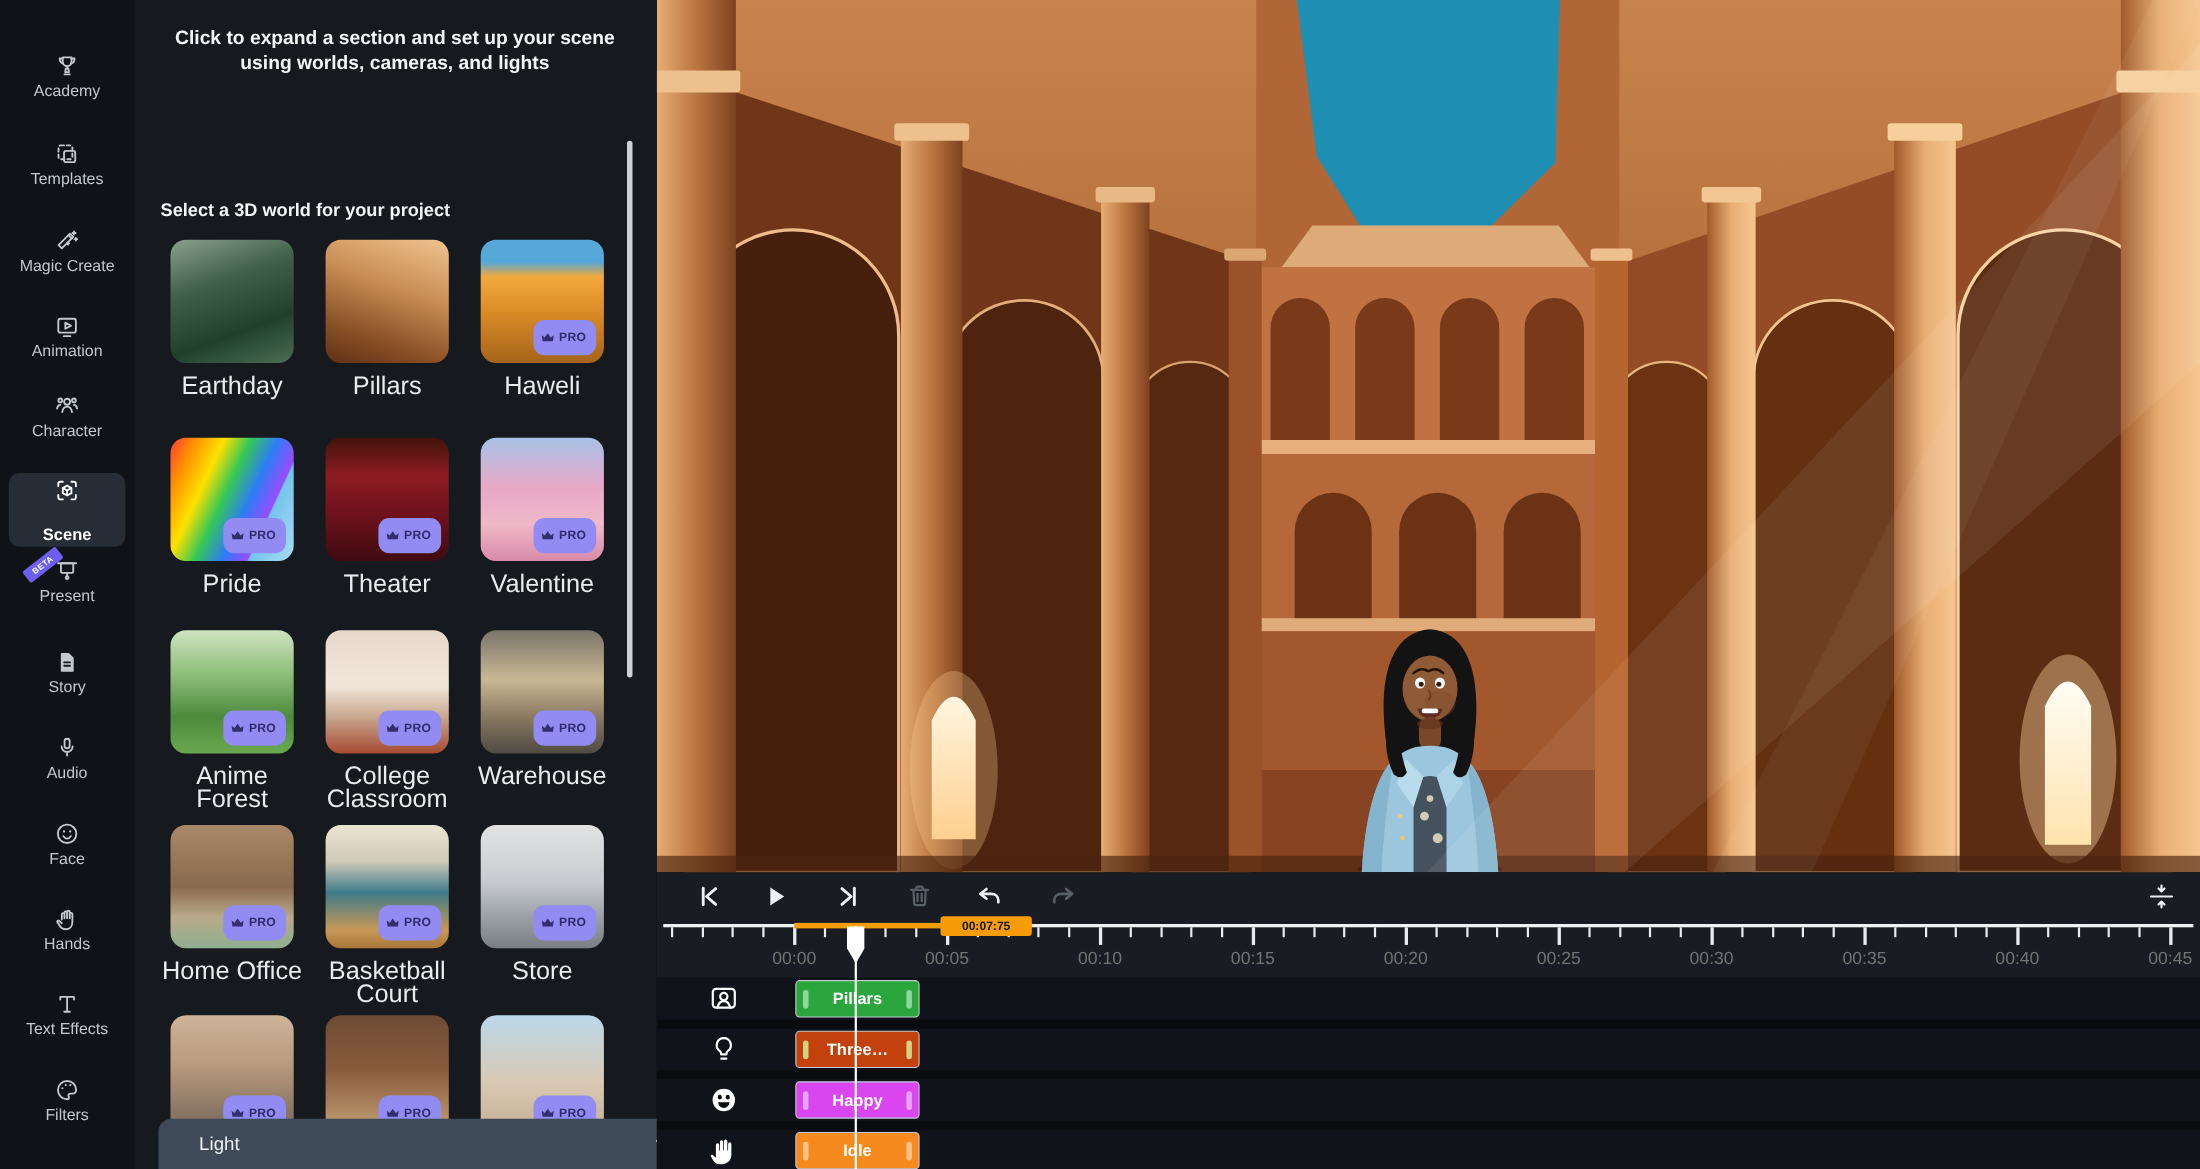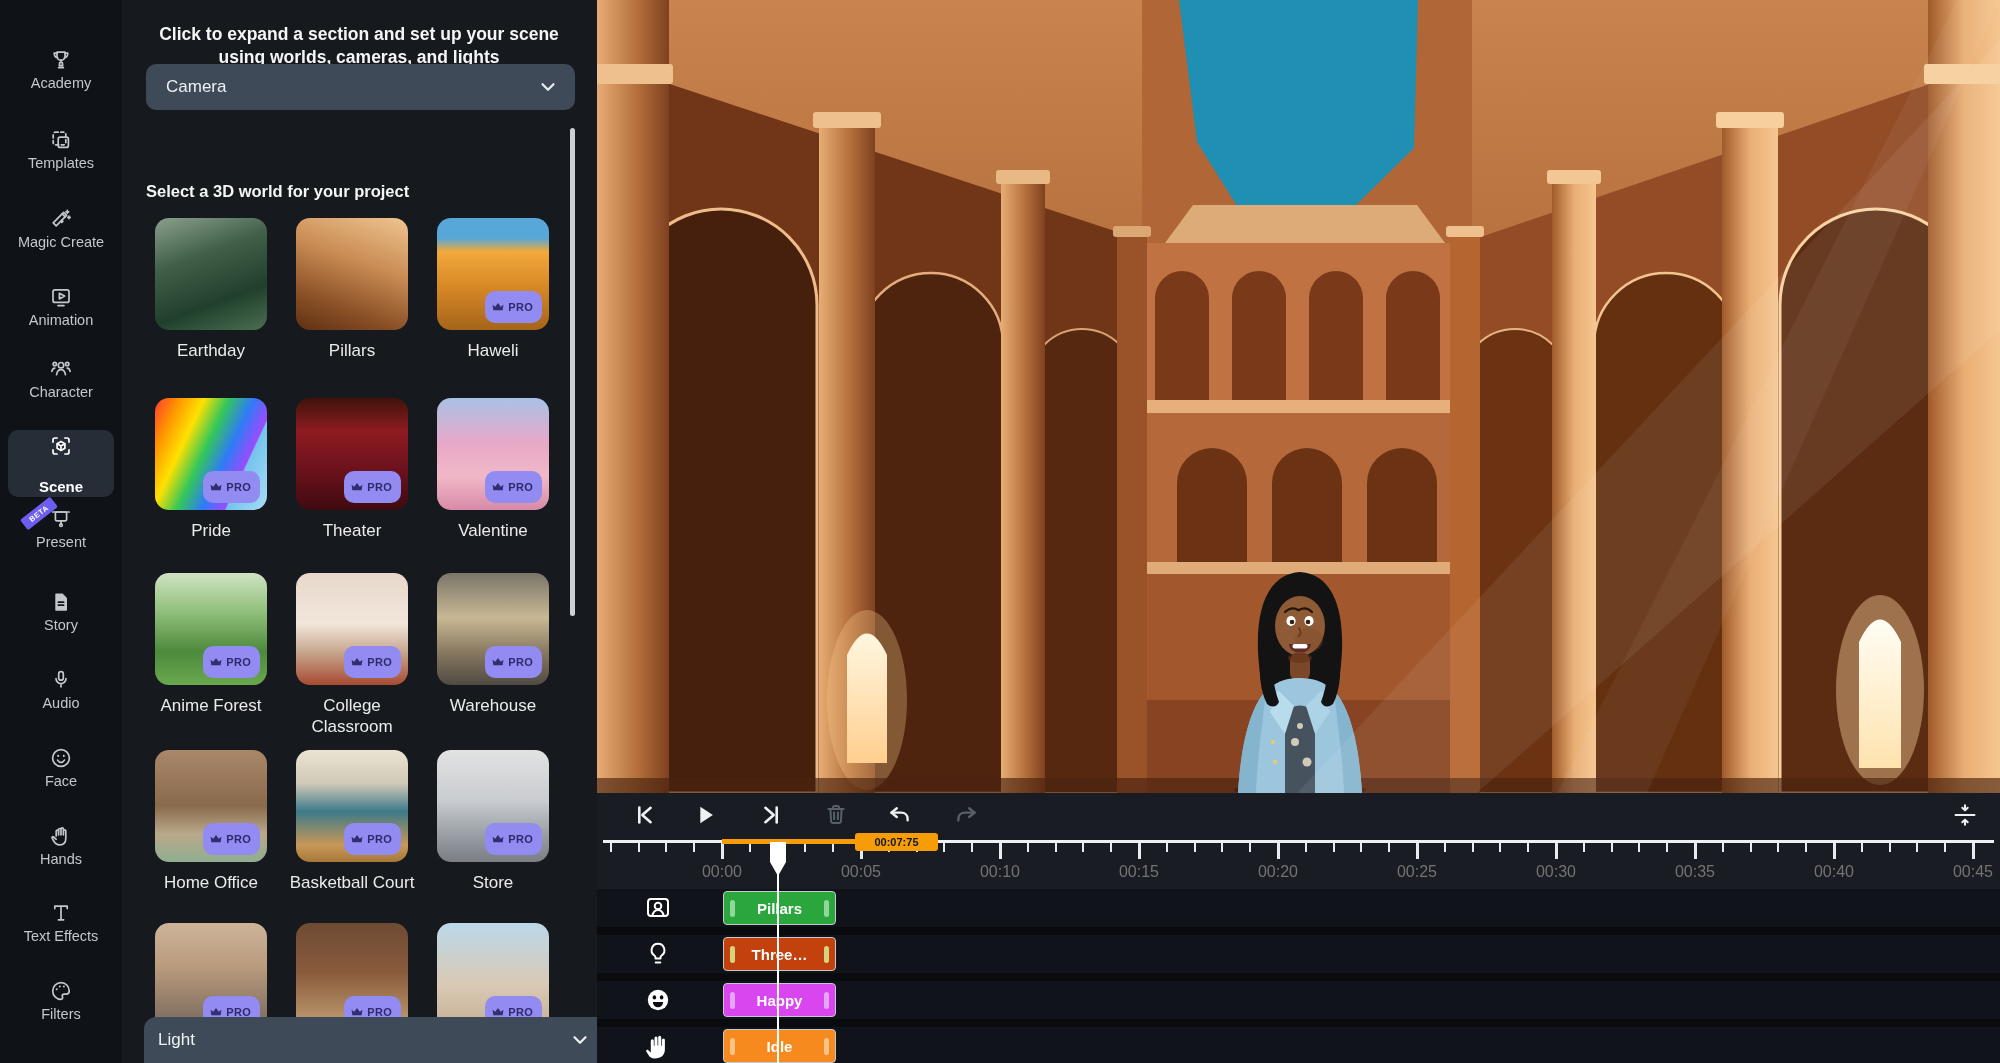--- a/index.html
+++ b/index.html
@@ -27,23 +27,23 @@
   .chev{width:22px;height:22px;flex:none;}
   .chev.up{transform:rotate(180deg);}
   .world-heading{position:absolute;left:24px;top:182px;font-size:16.5px;font-weight:bold;color:#f3f5f7;}
   #world-grid{position:absolute;left:0;top:0;width:475px;height:1063px;}
   .world-item{position:absolute;width:112px;}
   .thumb{width:112px;height:112px;border-radius:14px;position:relative;cursor:pointer;overflow:hidden;}
   .pro{position:absolute;right:7px;bottom:7px;height:32px;display:flex;align-items:center;gap:4px;
        background:#918bf2;border-radius:10px;padding:0 9px 0 7px;}
   .pro span{font-size:11px;font-weight:bold;color:#2f2a6a;letter-spacing:.3px;}
   .wlabel{position:relative;left:-8px;width:128px;margin-top:10px;text-align:center;
-          font-size:17px;line-height:21px;color:#e9ebed;}
+          font-size:23px;line-height:21px;color:#e9ebed;}
   .light-bar{position:absolute;left:22px;top:1017px;width:433px;height:46px;background:#3e4a57;
-             border-radius:12px 12px 0 0;display:flex;align-items:center;padding:0 18px 0 14px;z-index:5;cursor:pointer;}
+             border-radius:12px 12px 0 0;display:flex;align-items:center;padding:0 18px 0 37px;z-index:5;cursor:pointer;}
   #panel-scrollbar{position:absolute;left:448px;top:128px;width:5px;height:488px;border-radius:3px;
                    background:#ccd1d6;z-index:6;}
   
   #viewport{position:absolute;left:597px;top:0;width:1403px;height:793px;}
   #viewport svg{display:block;}
   
   #timeline{position:absolute;left:597px;top:793px;width:1403px;height:270px;}
   #tl-top{position:absolute;left:0;top:0;width:1403px;height:96px;background:#191c22;}
   #tl-bottom{position:absolute;left:0;top:96px;width:1403px;height:174px;background:#090b0e;}
   .tlbtn{position:absolute;top:5px;width:34px;height:34px;display:flex;align-items:center;justify-content:center;
@@ -357,26 +357,20 @@
                 <path d="M1.4 9.8 L0.5 3.4 L3.7 5.8 L7 1.2 L10.3 5.8 L13.5 3.4 L12.6 9.8 Z" fill="#332e6e"></path>
               </svg>
               <span>PRO</span>
             </span>
           </div>
                  <div class="wlabel"></div>
         </div>
       </div>
     <div class="panel-header">Click to expand a section and set up your scene using worlds, cameras, and lights</div>
     <div class="acc">
-      <div class="acc-row">
-        <span class="acc-label">Camera</span>
-        <span class="chev"><svg viewBox="0 0 22 22" width="22" height="22" fill="none" stroke="#e9ecef" stroke-width="2.3" stroke-linecap="round" stroke-linejoin="round">
-              <path d="M5.5 8.2l5.5 5.6 5.5-5.6"></path>
-            </svg></span>
-      </div>
     </div>
     <div class="world-heading">Select a 3D world for your project</div>
     <div class="acc-row light-bar">
       <span class="acc-label">Light</span>
       <span class="chev"><svg viewBox="0 0 22 22" width="22" height="22" fill="none" stroke="#e9ecef" stroke-width="2.3" stroke-linecap="round" stroke-linejoin="round">
             <path d="M5.5 8.2l5.5 5.6 5.5-5.6"></path>
           </svg></span>
     </div>
     <div id="panel-scrollbar"></div>
   </section>

